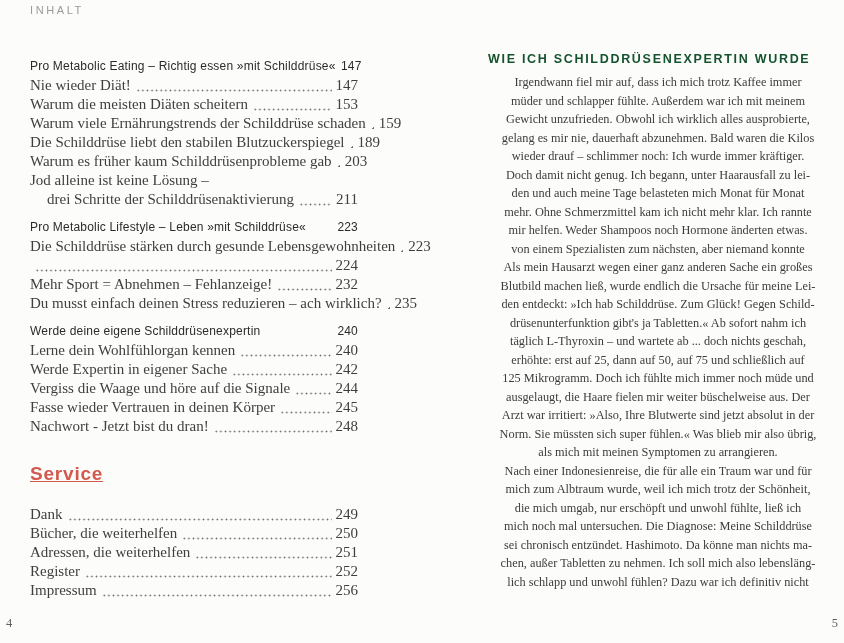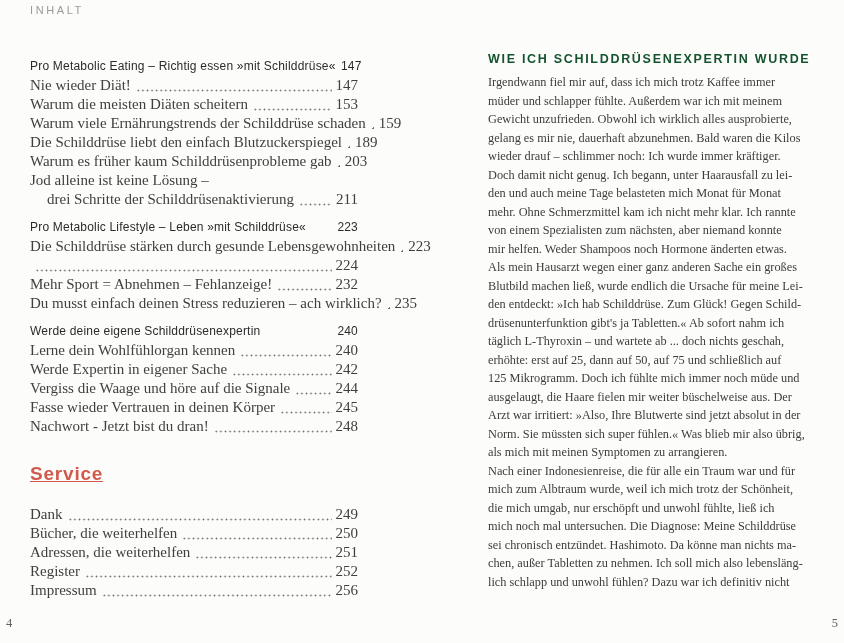--- a/index.html
+++ b/index.html
@@ -53,21 +53,21 @@
   }
 
   .chapter-heading {
     position:absolute; left:66px; top:52px; margin:0;
     font-family:"Liberation Sans", sans-serif; font-weight:bold;
     font-size:12.5px; letter-spacing:1.7px; color:#14532d;
     white-space:nowrap;
   }
   .chapter-body { position:absolute; left:66px; top:73px; width:340px; }
   .body-line {
-    font-size:12.3px; line-height:18.5px; white-space:nowrap; color:#3c3c3c;
+    font-size:12.3px; line-height:18.5px; white-space:nowrap; color:#3c3c3c;text-align:center;
   }
 
   .folio {
     position:absolute; bottom:12px; font-size:12.5px; color:#5f5f5f;
     font-family:"Liberation Serif", serif;
   }
   .folio-left { left:6px; }
   .folio-right { right:6px; }
 </style>
 </head>
@@ -93,21 +93,21 @@
             <span class="toc-label">Warum die meisten Diäten scheitern</span>
             <span class="toc-dots"></span>
             <span class="toc-num">153</span>
           </div>
           <div class="toc-row">
             <span class="toc-label">Warum viele Ernährungstrends der Schilddrüse schaden</span>
             <span class="toc-dots"></span>
             <span class="toc-num">159</span>
           </div>
           <div class="toc-row">
-            <span class="toc-label">Die Schilddrüse liebt den einfach Blutzuckerspiegel</span>
+            <span class="toc-label">Die Schilddrüse liebt den stabilen Blutzuckerspiegel</span>
             <span class="toc-dots"></span>
             <span class="toc-num">189</span>
           </div>
           <div class="toc-row">
             <span class="toc-label">Warum es früher kaum Schilddrüsenprobleme gab</span>
             <span class="toc-dots"></span>
             <span class="toc-num">203</span>
           </div>
           <div class="toc-row">
             <span class="toc-label">Jod alleine ist keine Lösung –</span>
@@ -212,22 +212,22 @@
     <h1 class="chapter-heading">WIE ICH SCHILDDRÜSENEXPERTIN WURDE</h1>
     <div class="chapter-body" id="body-container">
         <div class="body-line">Irgendwann fiel mir auf, dass ich mich trotz Kaffee immer</div>
         <div class="body-line">müder und schlapper fühlte. Außerdem war ich mit meinem</div>
         <div class="body-line">Gewicht unzufrieden. Obwohl ich wirklich alles ausprobierte,</div>
         <div class="body-line">gelang es mir nie, dauerhaft abzunehmen. Bald waren die Kilos</div>
         <div class="body-line">wieder drauf – schlimmer noch: Ich wurde immer kräftiger.</div>
         <div class="body-line">Doch damit nicht genug. Ich begann, unter Haarausfall zu lei-</div>
         <div class="body-line">den und auch meine Tage belasteten mich Monat für Monat</div>
         <div class="body-line">mehr. Ohne Schmerzmittel kam ich nicht mehr klar. Ich rannte</div>
+        <div class="body-line">mir helfen. Weder Shampoos noch Hormone änderten etwas.</div>
         <div class="body-line">von einem Spezialisten zum nächsten, aber niemand konnte</div>
-        <div class="body-line">mir helfen. Weder Shampoos noch Hormone änderten etwas.</div>
         <div class="body-line">Als mein Hausarzt wegen einer ganz anderen Sache ein großes</div>
         <div class="body-line">Blutbild machen ließ, wurde endlich die Ursache für meine Lei-</div>
         <div class="body-line">den entdeckt: »Ich hab Schilddrüse. Zum Glück! Gegen Schild-</div>
         <div class="body-line">drüsenunterfunktion gibt's ja Tabletten.« Ab sofort nahm ich</div>
         <div class="body-line">täglich L-Thyroxin – und wartete ab ... doch nichts geschah,</div>
         <div class="body-line">erhöhte: erst auf 25, dann auf 50, auf 75 und schließlich auf</div>
         <div class="body-line">125 Mikrogramm. Doch ich fühlte mich immer noch müde und</div>
         <div class="body-line">ausgelaugt, die Haare fielen mir weiter büschelweise aus. Der</div>
         <div class="body-line">Arzt war irritiert: »Also, Ihre Blutwerte sind jetzt absolut in der</div>
         <div class="body-line">Norm. Sie müssten sich super fühlen.« Was blieb mir also übrig,</div>

